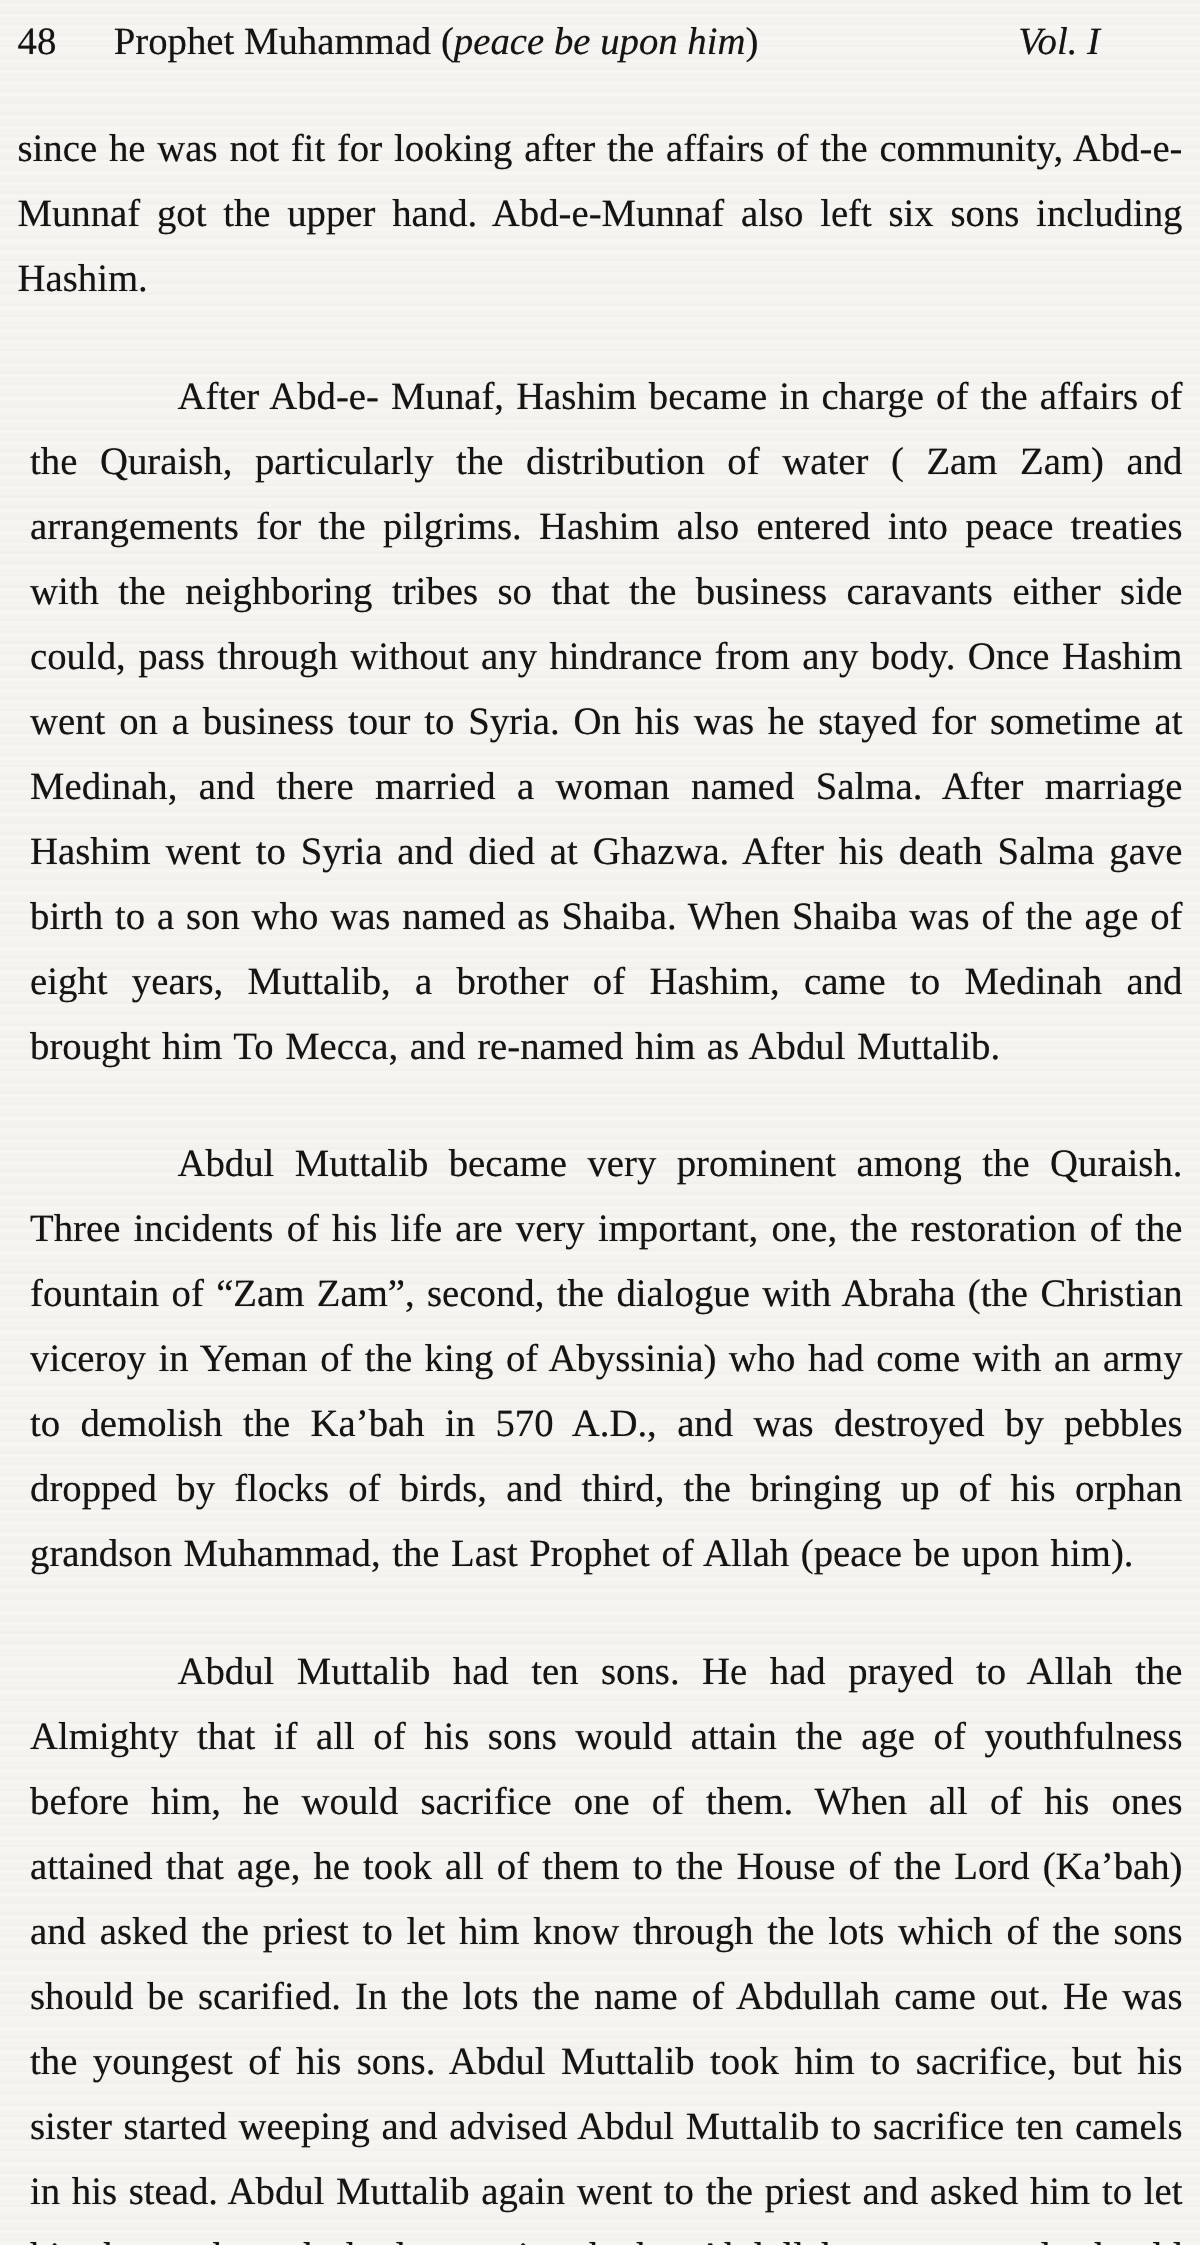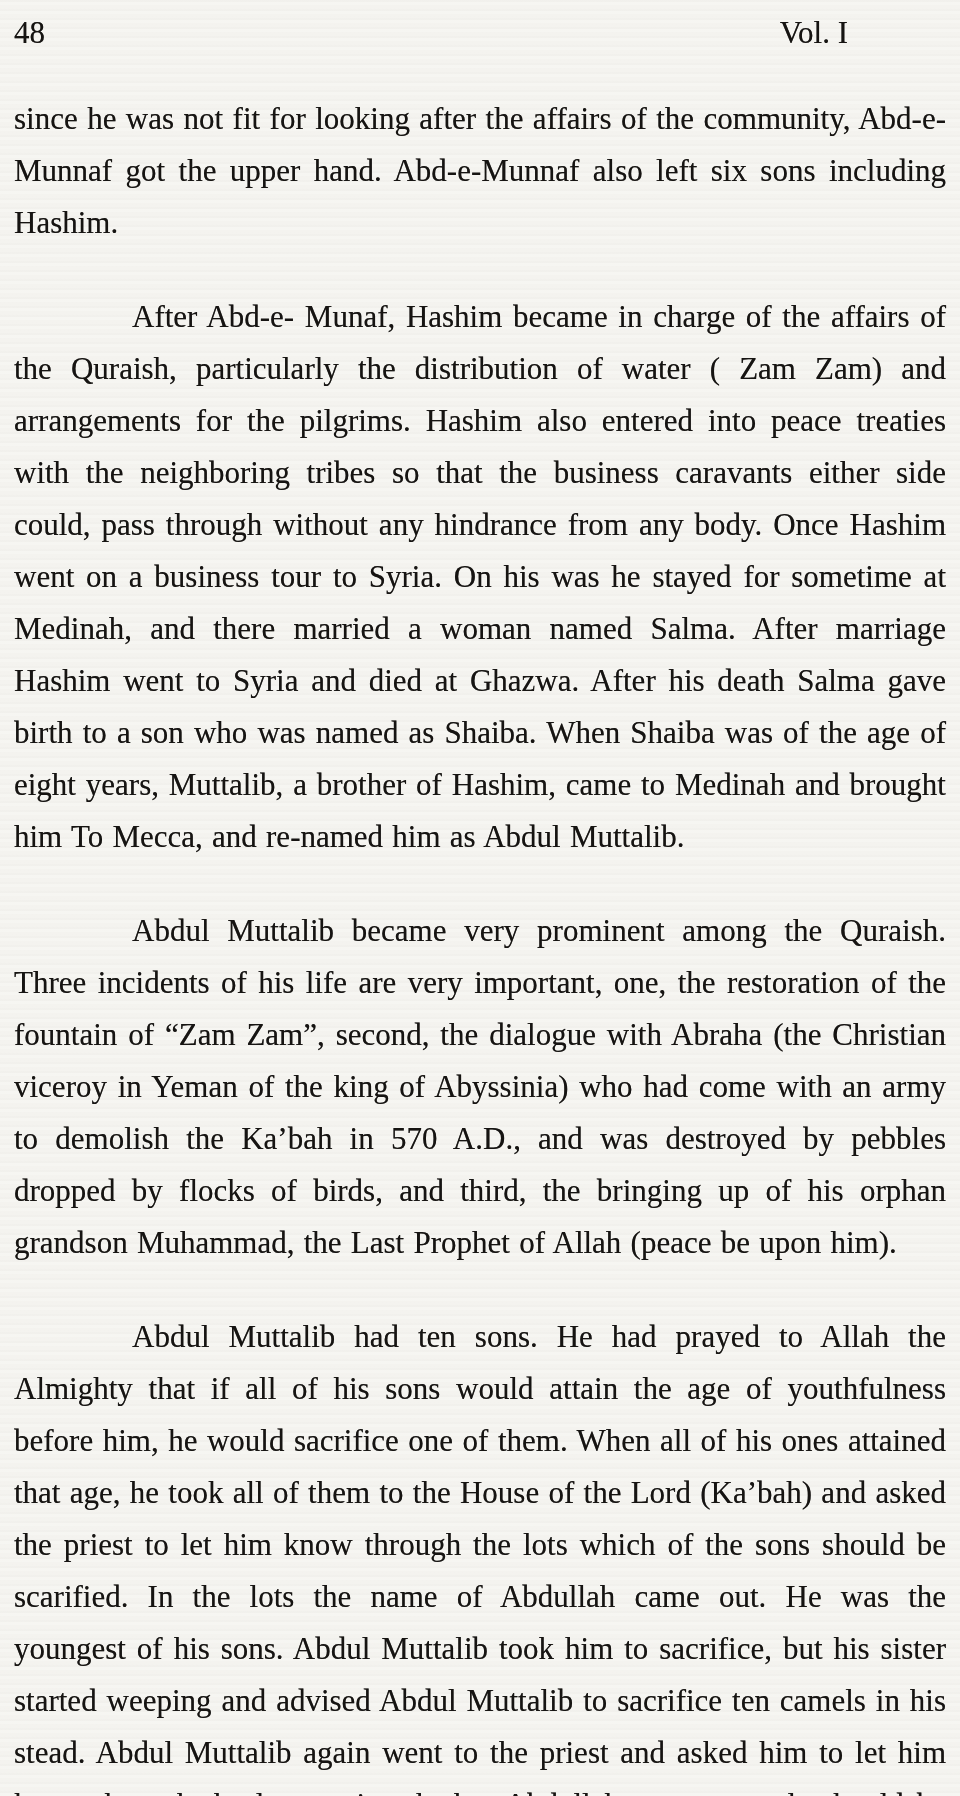--- a/index.html
+++ b/index.html
@@ -33,47 +33,50 @@
   }
   .page-number { }
   .running-title {
     margin-left: 46px;
   }
   .running-title i {
     font-style: italic;
   }
   .volume {
     margin-left: auto;
-    margin-right: 98px;
+    margin-right: 66px;
+    font-style: italic;
   }
   .content {
     margin-top: 40px;
   }
   .content p {
     margin: 0;
     font-size: 31px;
     line-height: 52px;
     text-align: justify;
     word-spacing: 1.5px;
     text-shadow: 0 0 0.6px rgba(22,20,18,0.6);
   }
   .content p + p {
     margin-top: 42px;
   }
   .content p.indent {
     text-indent: 118px;
+    margin-left: 10px;
   }
 </style>
 </head>
 <body>
 
 <div class="page">
 
   <div class="header">
     <span class="page-number">48</span>
+    <span class="running-title"><span>Prophet Muhammad (</span><i>peace be upon him</i><span>)</span></span>
     <span class="volume">Vol. I</span>
   </div>
 
   <div class="content">
     <p>since he was not fit for looking after the affairs of the community, Abd-e-Munnaf got the upper hand. Abd-e-Munnaf also left six sons including Hashim.</p>
     <p class="indent">After Abd-e- Munaf, Hashim became in charge of the affairs of the Quraish, particularly the distribution of water ( Zam Zam) and arrangements for the pilgrims. Hashim also entered into peace treaties with the neighboring tribes so that the business caravants either side could, pass through without any hindrance from any body. Once Hashim went on a business tour to Syria. On his was he stayed for sometime at Medinah, and there married a woman named Salma. After marriage Hashim went to Syria and died at Ghazwa. After his death Salma gave birth to a son who was named as Shaiba. When Shaiba was of the age of eight years, Muttalib, a brother of Hashim, came to Medinah and brought him To Mecca, and re-named him as Abdul Muttalib.</p>
     <p class="indent">Abdul Muttalib became very prominent among the Quraish. Three incidents of his life are very important, one, the restoration of the fountain of “Zam Zam”, second, the dialogue with Abraha (the Christian viceroy in Yeman of the king of Abyssinia) who had come with an army to demolish the Ka’bah in 570 A.D., and was destroyed by pebbles dropped by flocks of birds, and third, the bringing up of his orphan grandson Muhammad, the Last Prophet of Allah (peace be upon him).</p>
     <p class="indent">Abdul Muttalib had ten sons. He had prayed to Allah the Almighty that if all of his sons would attain the age of youthfulness before him, he would sacrifice one of them. When all of his ones attained that age, he took all of them to the House of the Lord (Ka’bah) and asked the priest to let him know through the lots which of the sons should be scarified. In the lots the name of Abdullah came out. He was the youngest of his sons. Abdul Muttalib took him to sacrifice, but his sister started weeping and advised Abdul Muttalib to sacrifice ten camels in his stead. Abdul Muttalib again went to the priest and asked him to let him know through the lots again whether Abdullah or ten camels should be scarified. Again the name of Abdullah came out. Abdul Muttalib then increased the number of camels, three to four times, but eash time the name of Abdullah came in the</p>
   </div>
 

